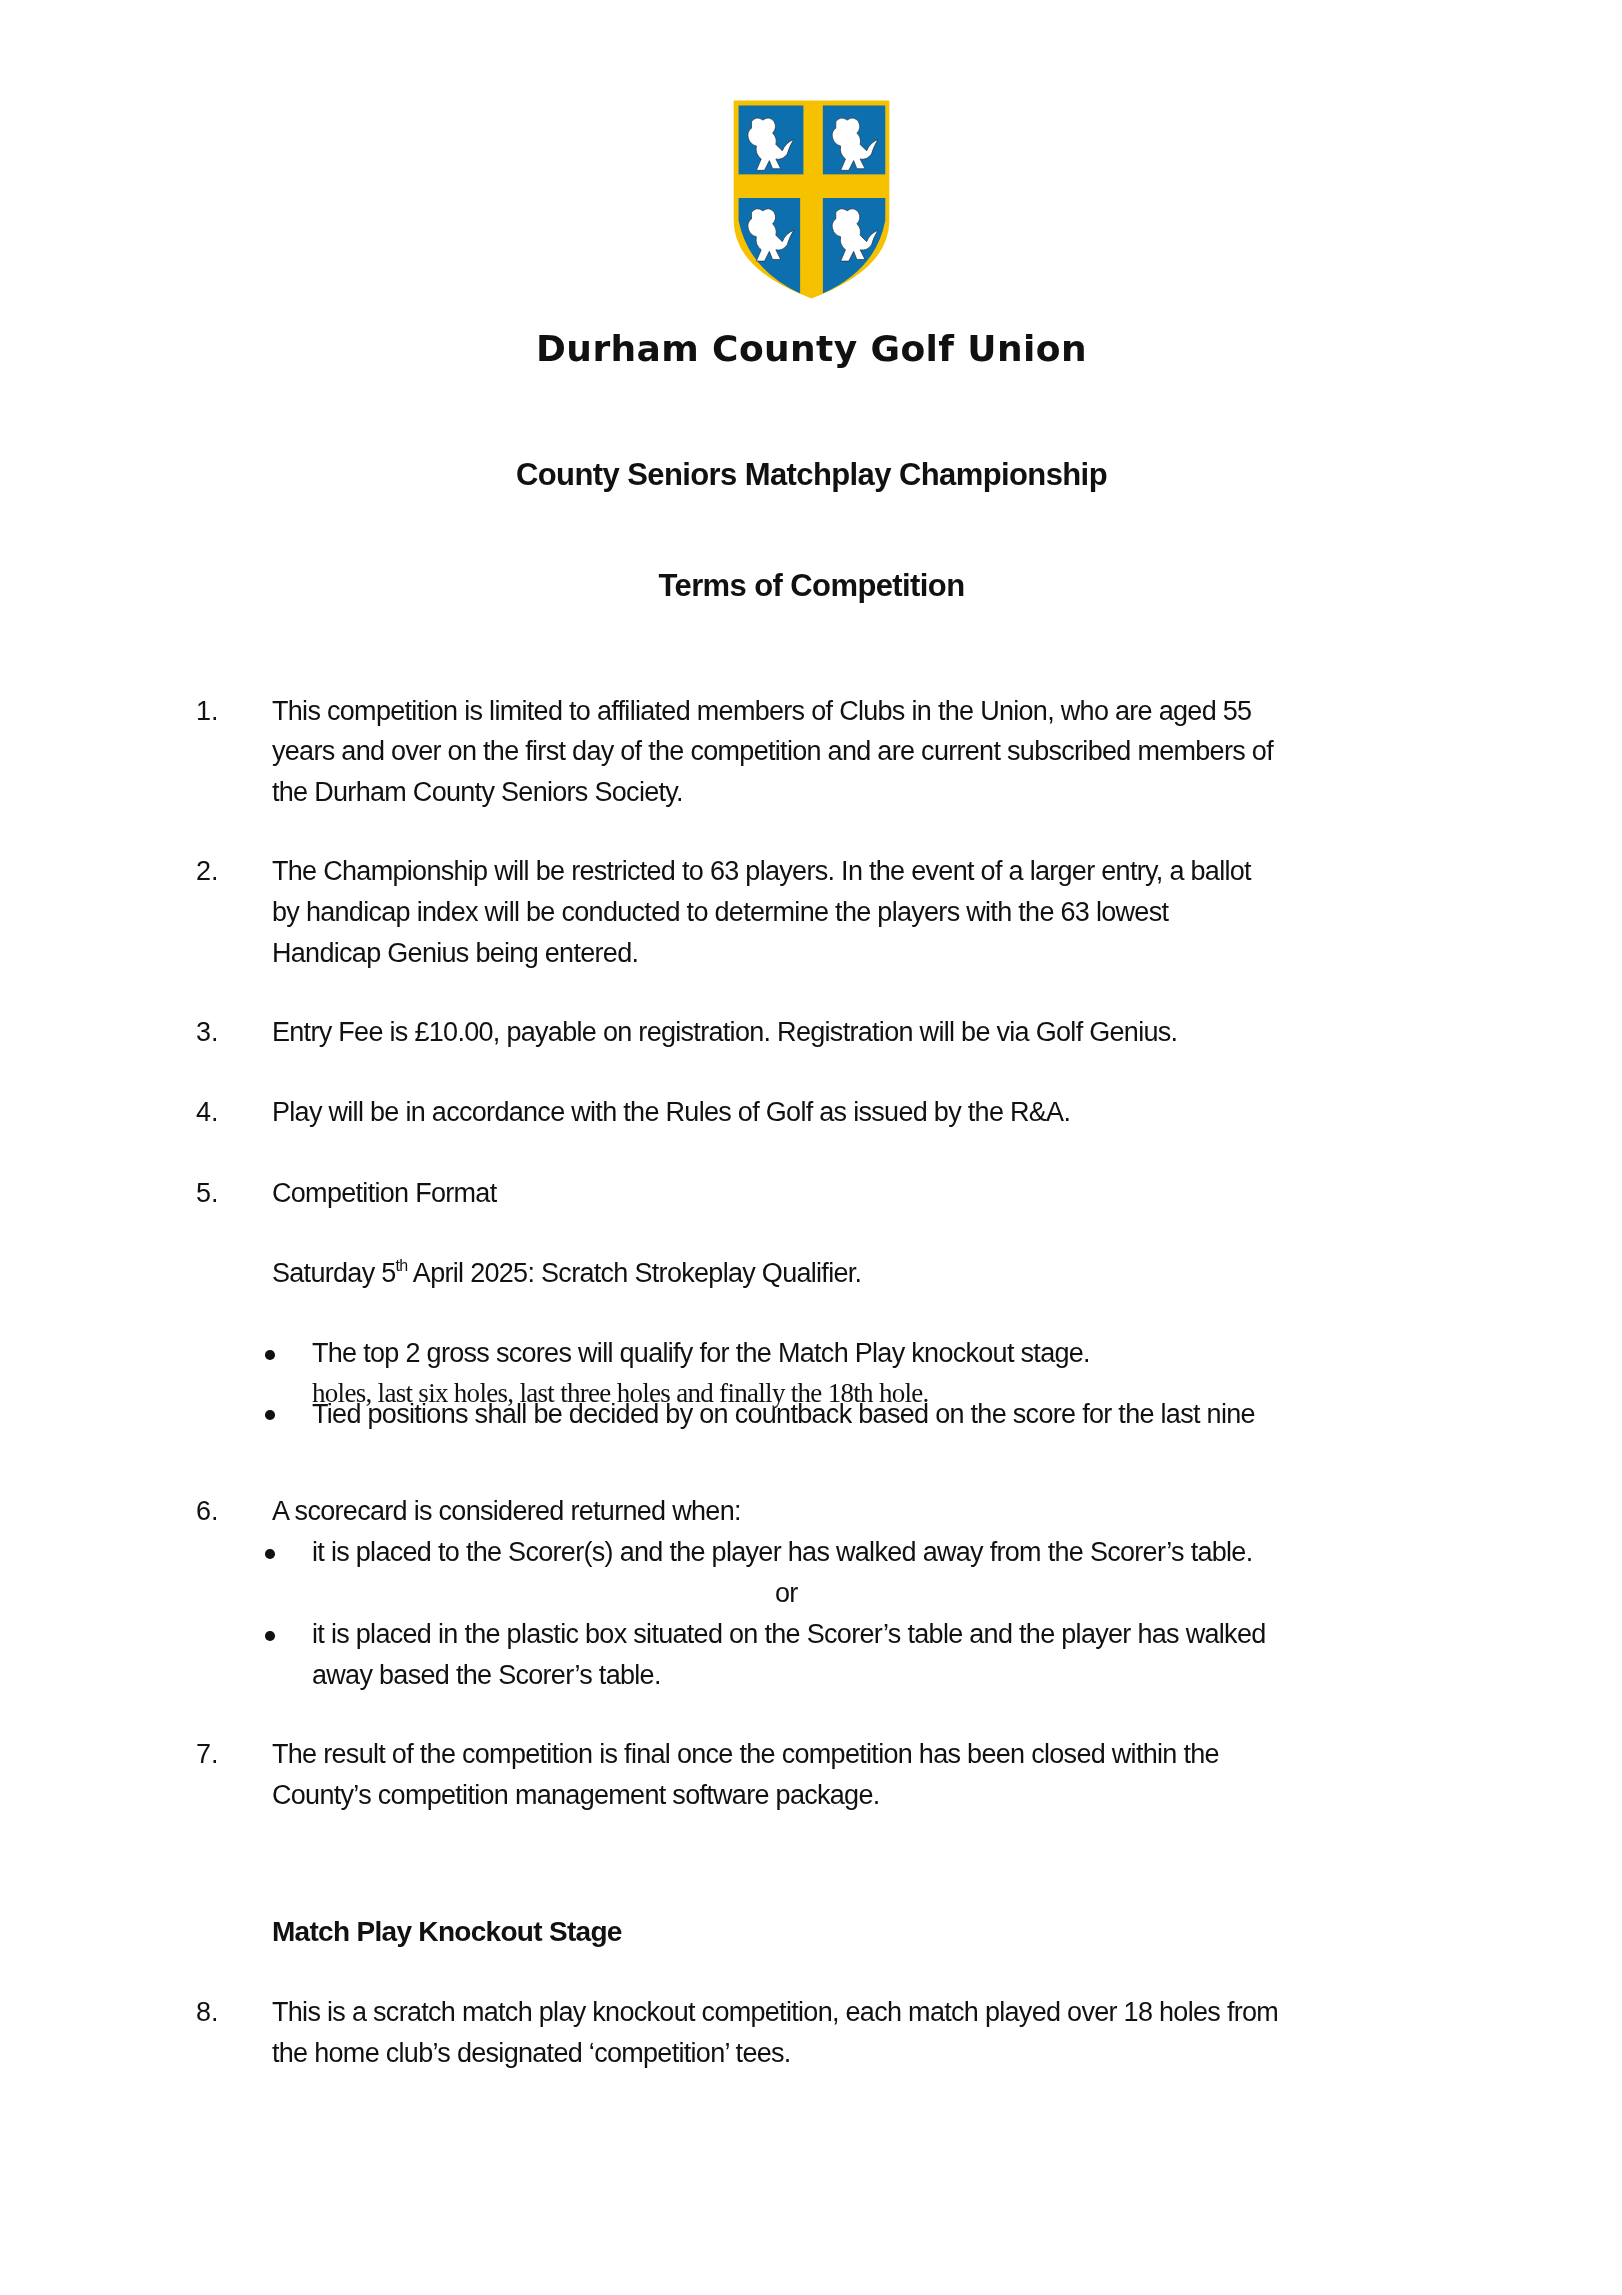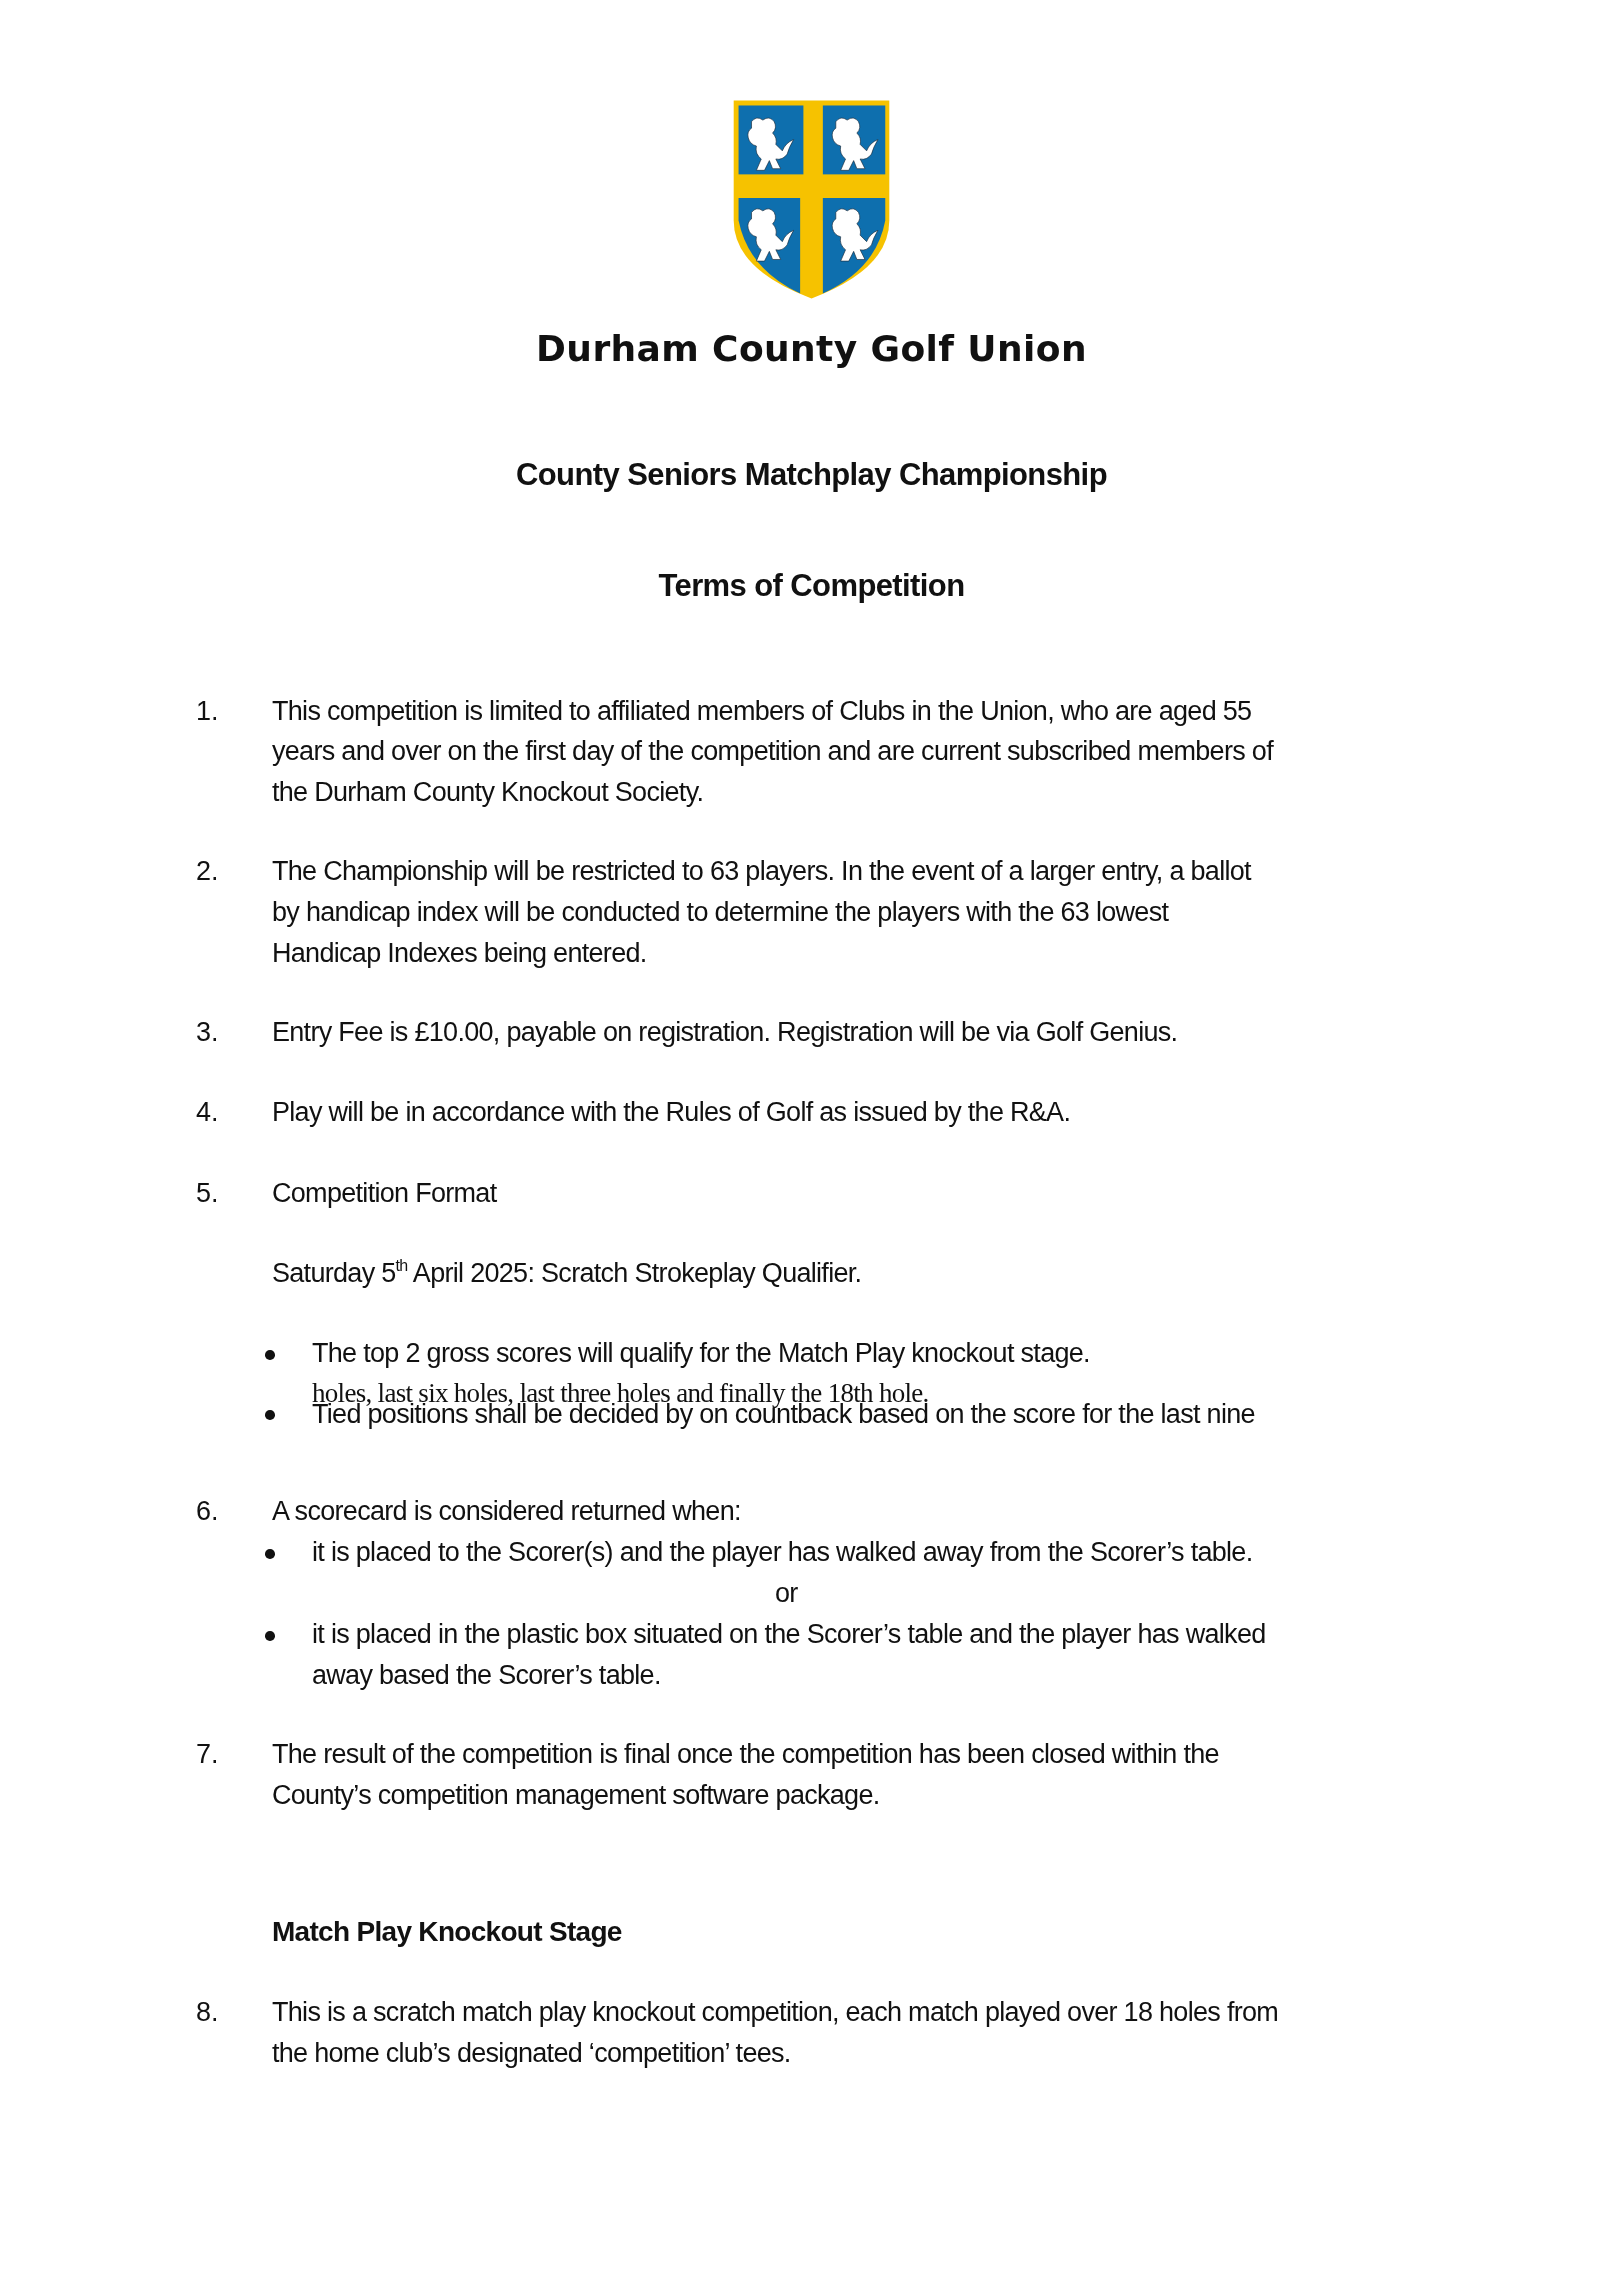--- a/index.html
+++ b/index.html
@@ -51,28 +51,28 @@
   </svg>
 
   <div class="t center org-title" style="top:331px;">Durham County Golf Union</div>
   <div class="t center h1" style="top:570px;">Terms of Competition</div>
   <div class="t center h1" style="top:459px;">County Seniors Matchplay Championship</div>
 
   <div>
     <div class="num" style="top:698px;">1.</div>
     <div class="t" style="left:272px; top:698px;">This competition is limited to affiliated members of Clubs in the Union, who are aged 55</div>
     <div class="t" style="left:272px; top:738px;">years and over on the first day of the competition and are current subscribed members of</div>
-    <div class="t" style="left:272px; top:779px;">the Durham County Knockout Society.</div>
+    <div class="t" style="left:272px; top:779px;">the Durham County Seniors Society.</div>
   </div>
 
   <div>
     <div class="num" style="top:858px;">2.</div>
     <div class="t" style="left:272px; top:858px;text-align:right;">The Championship will be restricted to 63 players. In the event of a larger entry, a ballot</div>
     <div class="t" style="left:272px; top:899px;">by handicap index will be conducted to determine the players with the 63 lowest</div>
-    <div class="t" style="left:272px; top:940px;">Handicap Indexes being entered.</div>
+    <div class="t" style="left:272px; top:940px;">Handicap Genius being entered.</div>
   </div>
 
   <div>
     <div class="num" style="top:1019px;">3.</div>
     <div class="t" style="left:272px; top:1019px;">Entry Fee is £10.00, payable on registration. Registration will be via Golf Genius.</div>
   </div>
 
   <div>
     <div class="num" style="top:1099px;">4.</div>
     <div class="t" style="left:272px; top:1099px;">Play will be in accordance with the Rules of Golf as issued by the R&amp;A.</div>

